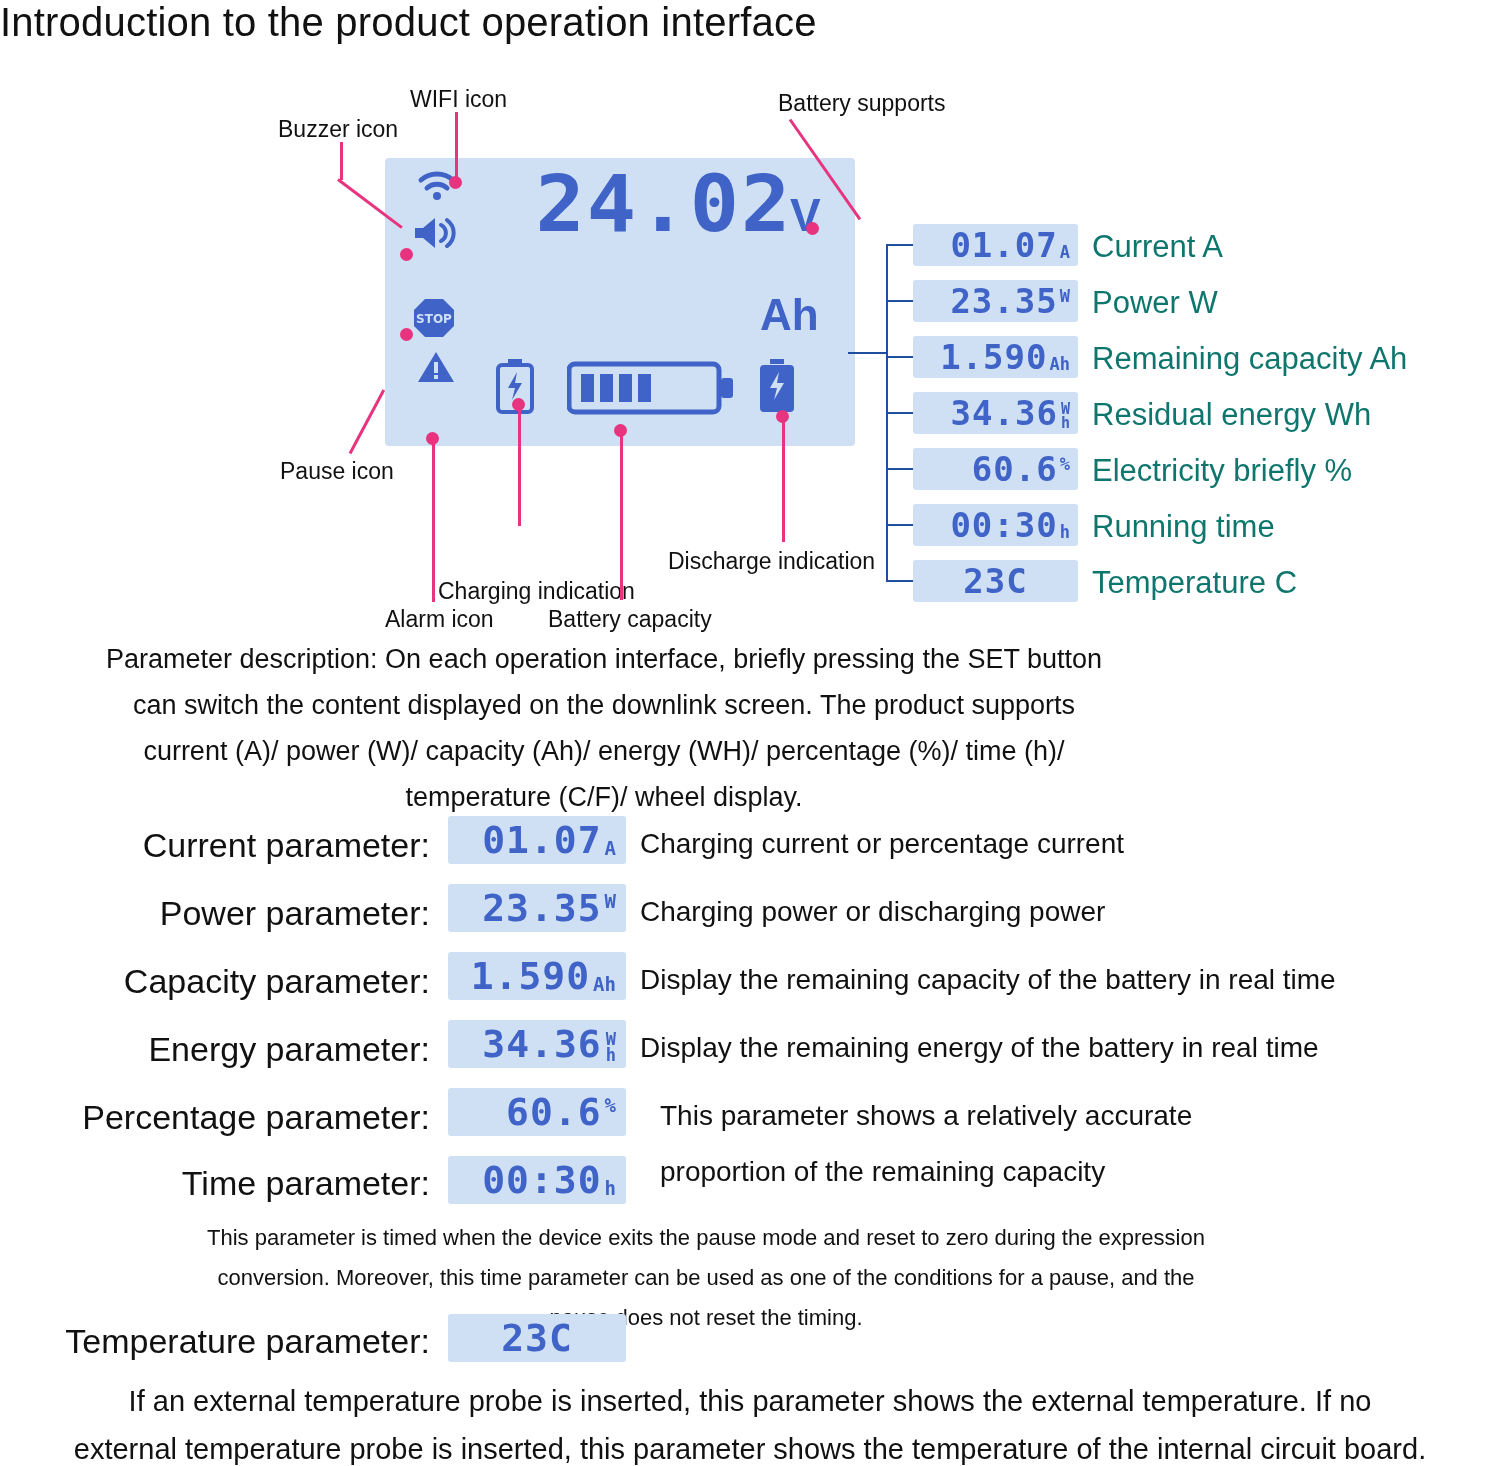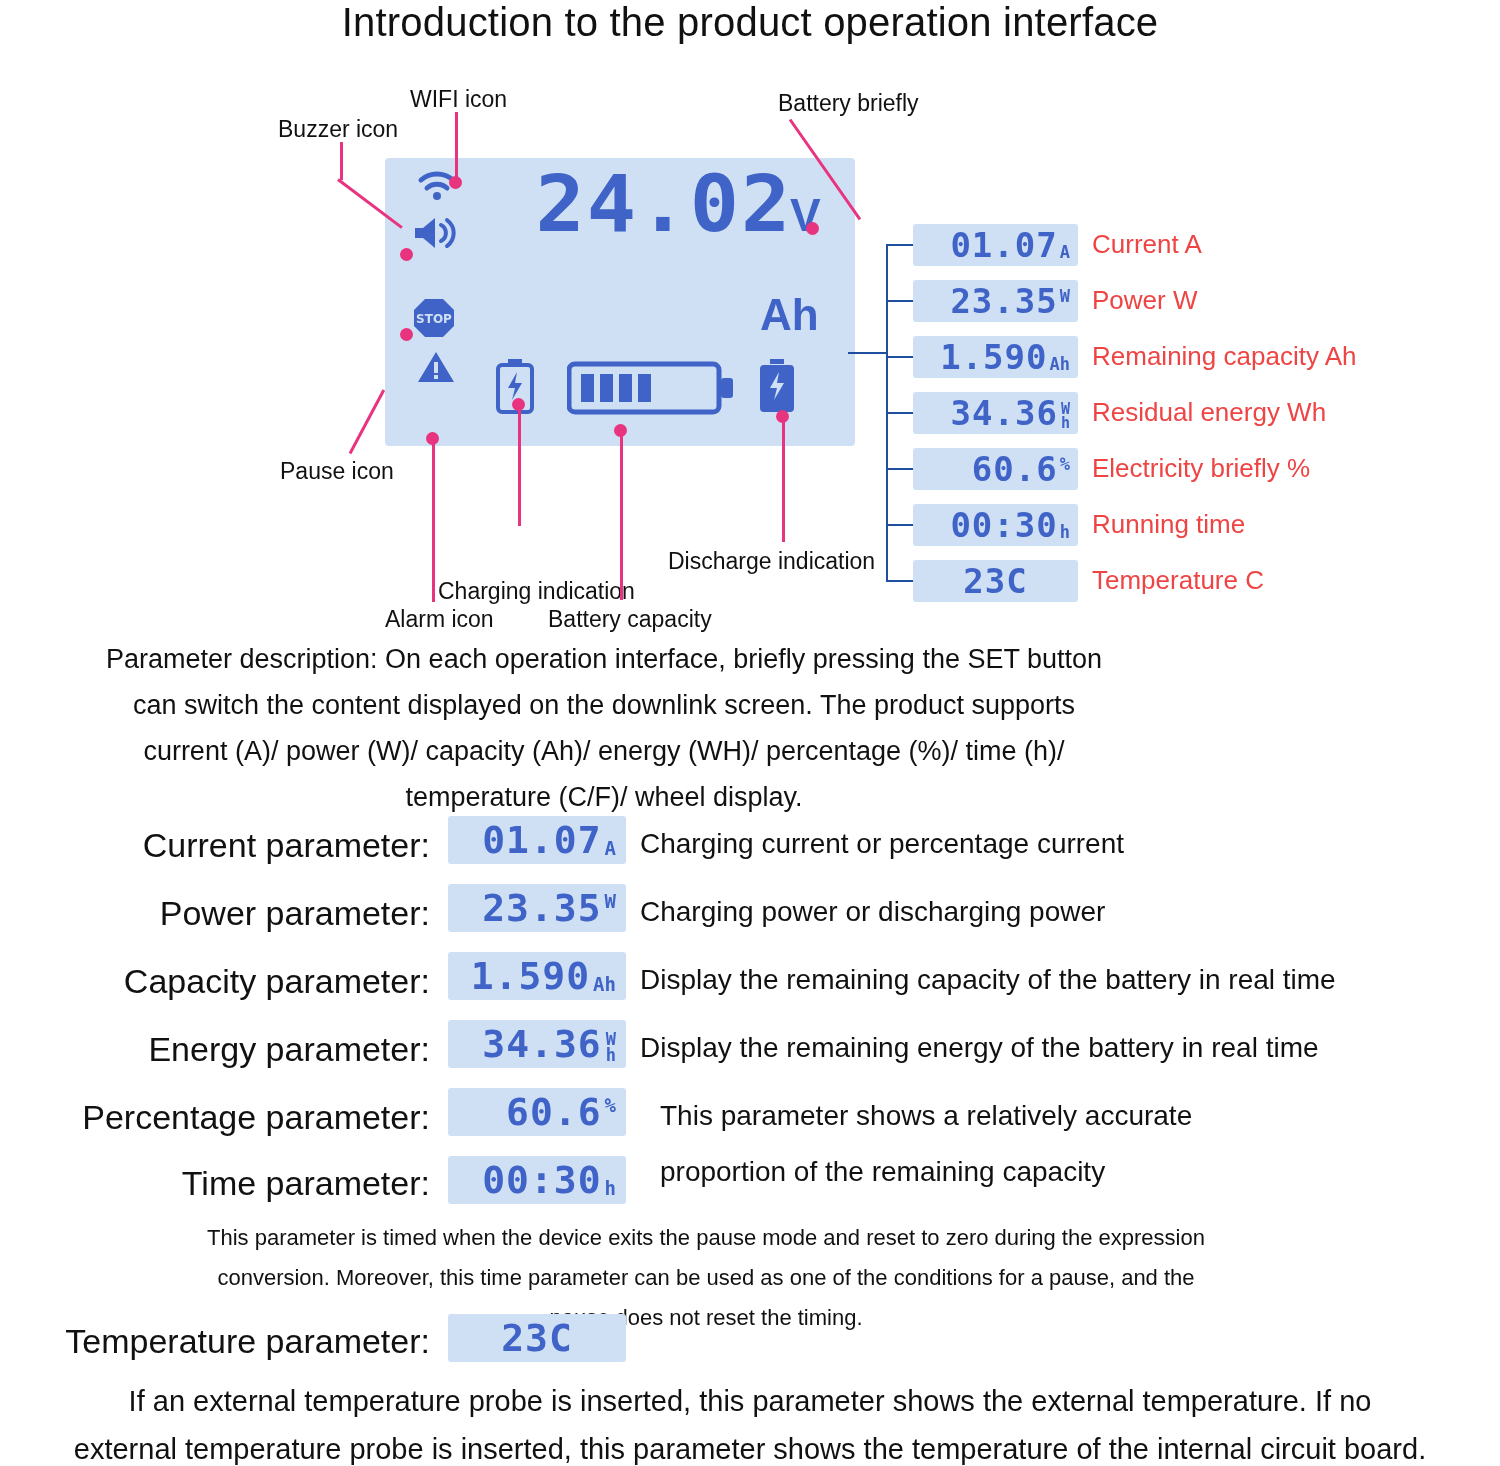--- a/index.html
+++ b/index.html
@@ -5,21 +5,21 @@
   html,body{margin:0;padding:0;}
   body{
     width:1500px;height:1466px;
     background:#ffffff;
     font-family:"Liberation Sans", sans-serif;
     color:#1a1a1a;
     position:relative;
     overflow:hidden;
   }
   .title{
-    position:absolute;left:0;top:0;width:1500px;text-align:center;
+    position:absolute;left:0;top:0;width:1500px;text-align:left;
     font-size:40px;letter-spacing:0.2px;color:#111;
   }
   
   .lcd{
     position:absolute;left:385px;top:158px;width:470px;height:288px;
     background:#cfe0f5;border-radius:4px;
   }
   .lcd .big{
     position:absolute;left:100px;top:6px;width:300px;height:80px;
     font-family:"DejaVu Sans Mono", monospace;
@@ -54,21 +54,21 @@
     position:absolute;height:42px;background:#cfe0f5;border-radius:3px;
     font-family:"DejaVu Sans Mono", monospace;
     color:#3f63c6;font-weight:bold;
     display:flex;align-items:center;justify-content:flex-end;
     padding-right:8px;box-sizing:border-box;
   }
   .readout .num{font-size:34px;letter-spacing:1px;}
   .readout .u{font-size:17px;margin-left:2px;align-self:flex-start;margin-top:6px;}
   .readout .u.sub{align-self:flex-end;margin-bottom:4px;}
   .readout .ustack{display:flex;flex-direction:column;font-size:15px;line-height:14px;margin-left:3px;margin-top:5px;}
-  .rlabel{position:absolute;font-size:26px;color:#ef4444;}
+  .rlabel{position:absolute;font-size:31px;color:#0f766e;}
   
   .ln{position:absolute;background:#1f4f9e;}
   .lnh{height:2px;}
   .lnv{width:2px;}
   
   .callout{position:absolute;font-size:23px;color:#111;white-space:nowrap;}
   .pl{position:absolute;background:#e8337f;}
   .plv{width:3px;}
   .dot{position:absolute;width:13px;height:13px;border-radius:50%;background:#e8337f;}
   
@@ -157,21 +157,21 @@
 
 <div class="callout" style="left:278px;top:116px;">Buzzer icon</div>
 <div class="pl plv" style="left:340px;top:142px;height:38px;"></div>
 <div class="pl" style="left:338px;top:178px;width:80px;height:3px;transform:rotate(37deg);transform-origin:left center;"></div>
 <div class="dot" style="left:400px;top:248px;"></div>
 
 <div class="callout" style="left:410px;top:86px;">WIFI icon</div>
 <div class="pl plv" style="left:455px;top:112px;height:70px;"></div>
 <div class="dot" style="left:449px;top:176px;"></div>
 
-<div class="callout" style="left:778px;top:90px;">Battery briefly</div>
+<div class="callout" style="left:778px;top:90px;">Battery supports</div>
 <div class="pl" style="left:790px;top:118px;width:122px;height:3px;transform:rotate(55deg);transform-origin:left center;"></div>
 <div class="dot" style="left:806px;top:222px;"></div>
 
 <div class="callout" style="left:280px;top:458px;">Pause icon</div>
 <div class="pl" style="left:350px;top:452px;width:72px;height:3px;transform:rotate(-62deg);transform-origin:left center;"></div>
 <div class="dot" style="left:400px;top:328px;"></div>
 
 <div class="callout" style="left:385px;top:606px;">Alarm icon</div>
 <div class="pl plv" style="left:432px;top:440px;height:162px;"></div>
 <div class="dot" style="left:426px;top:432px;"></div>

